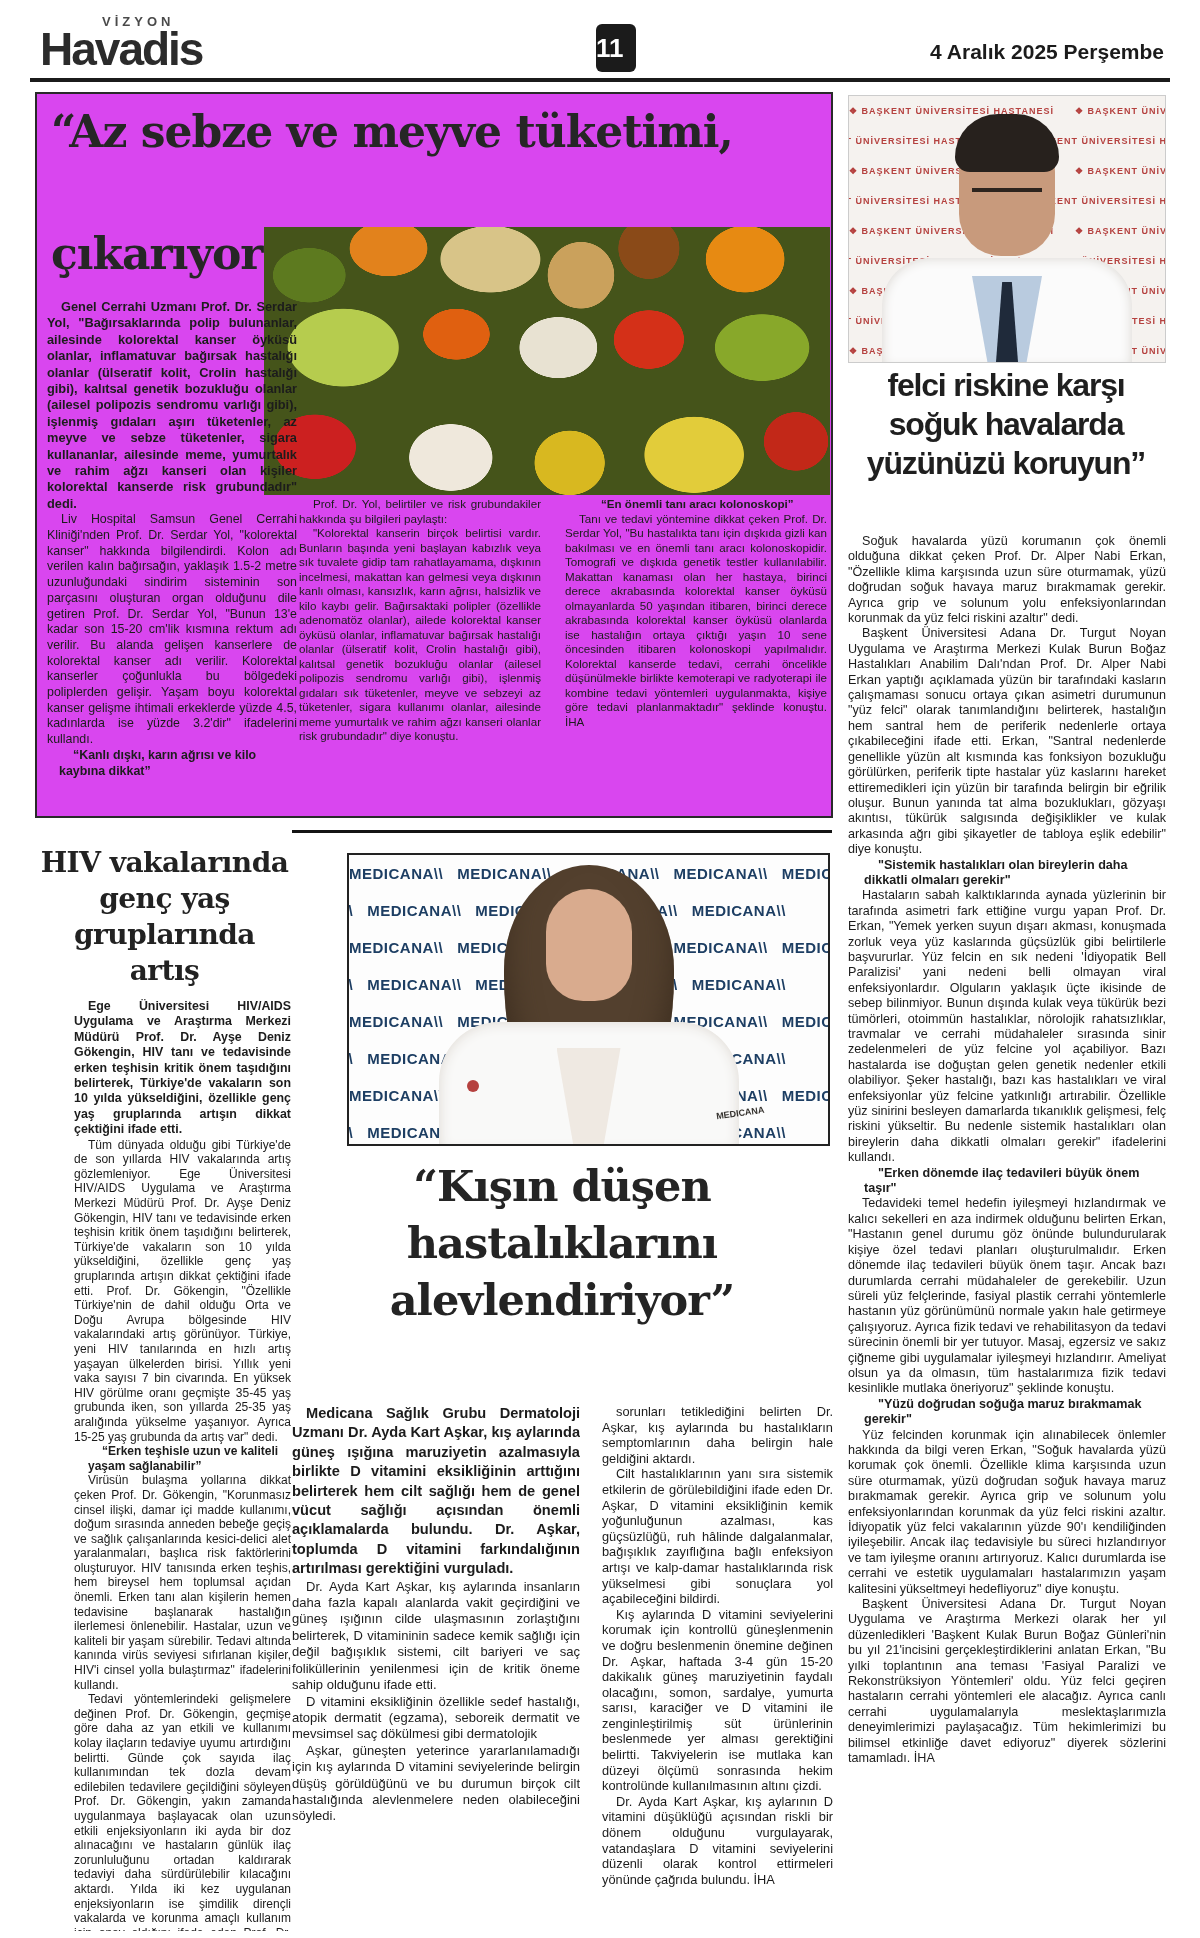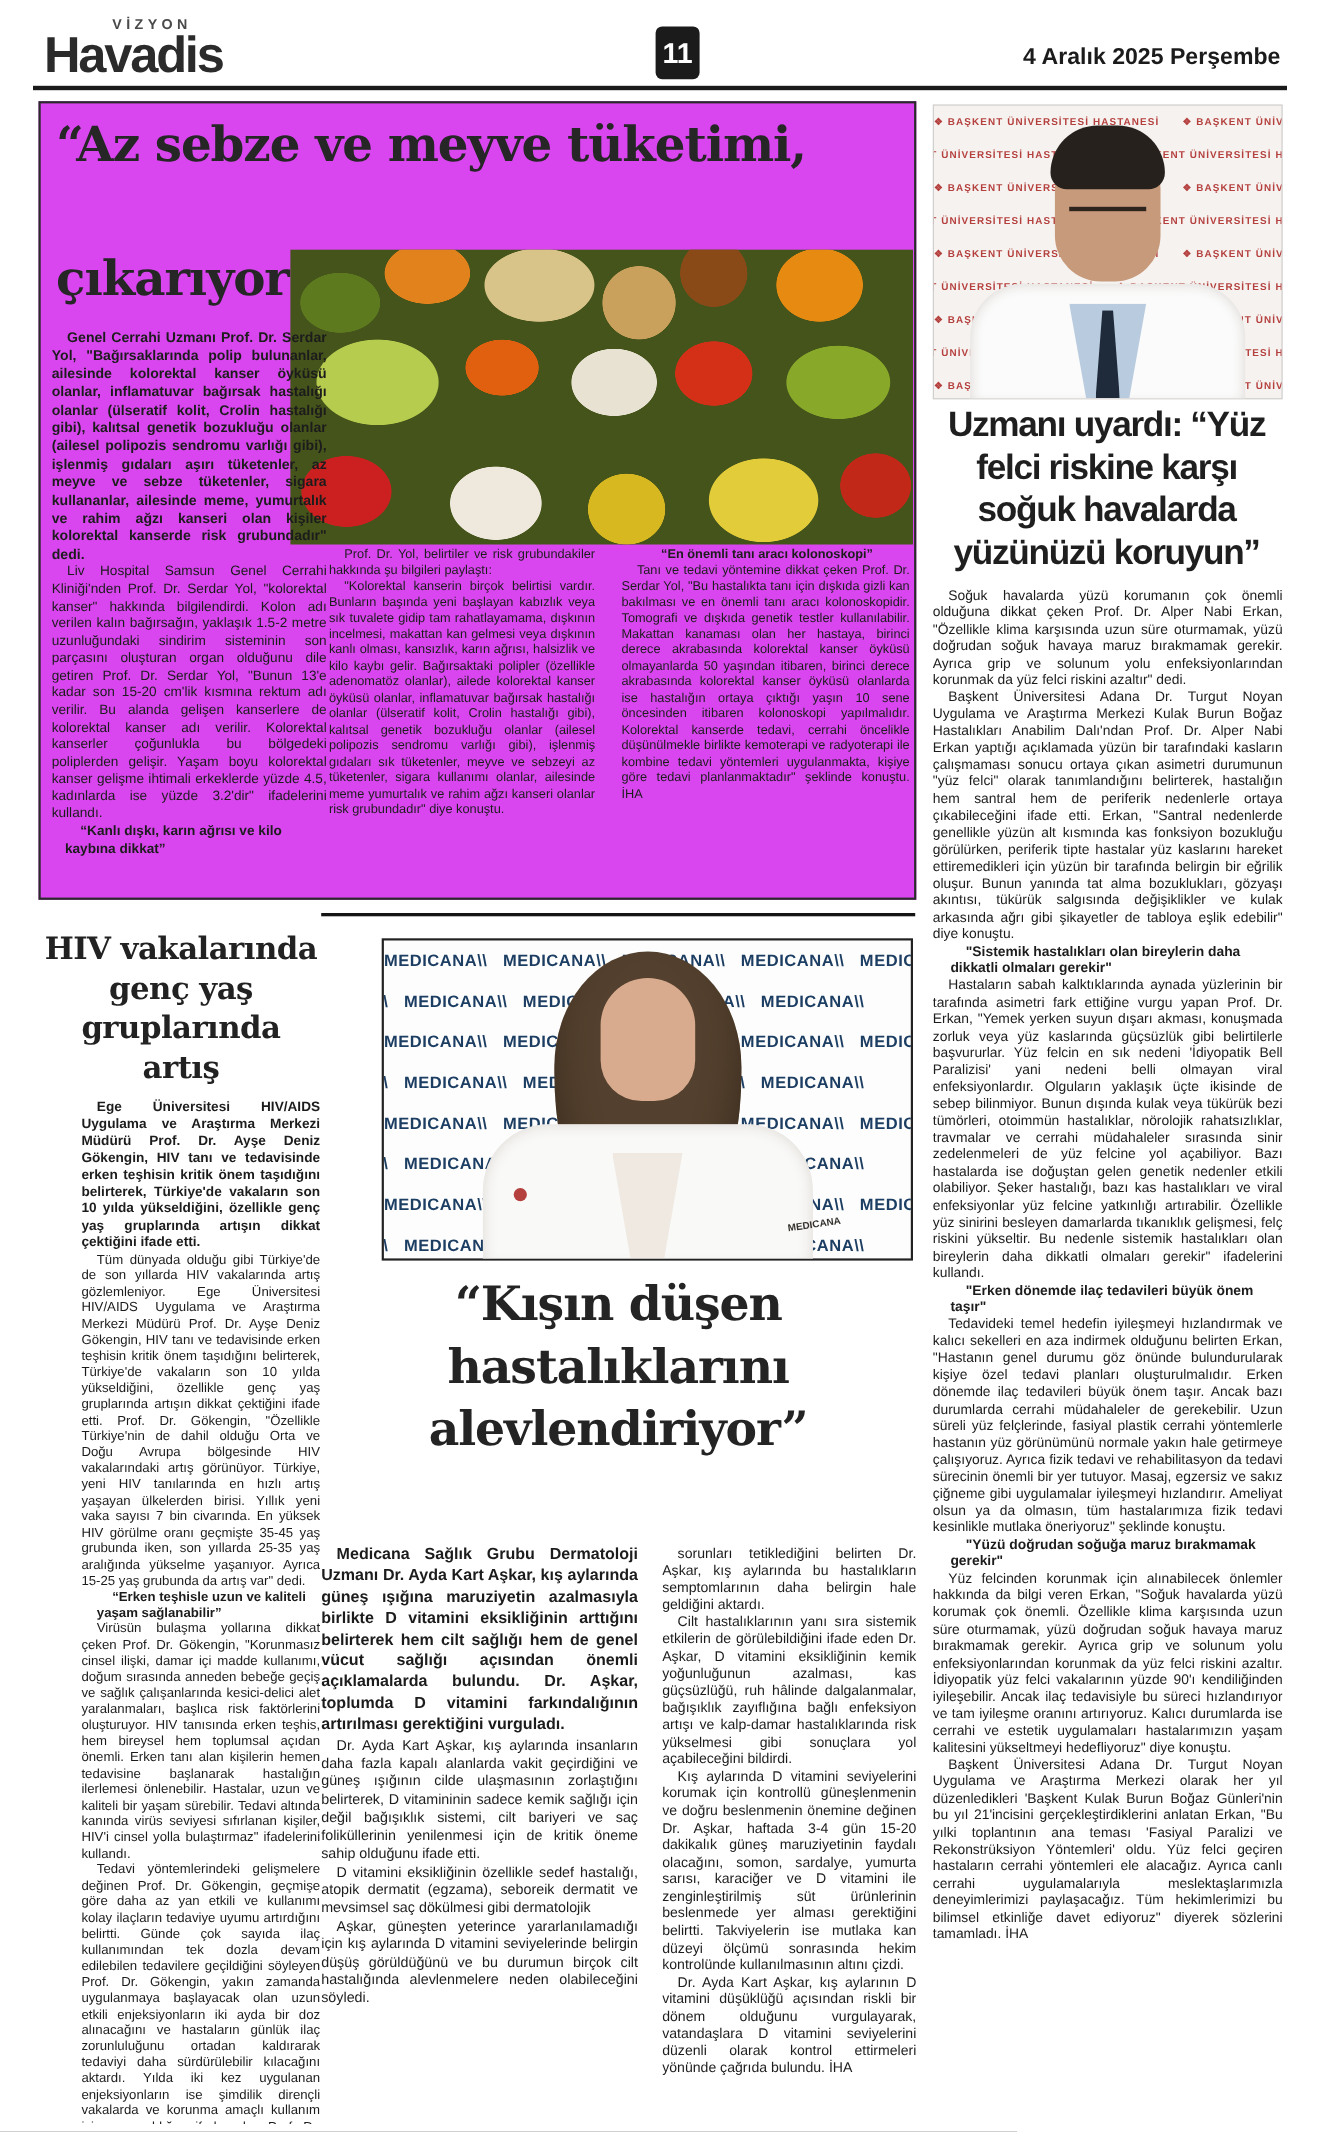--- a/index.html
+++ b/index.html
@@ -9,21 +9,21 @@
     margin: 0 auto; background: #fff; overflow: hidden;
     font-family: "Liberation Sans", sans-serif; color:#1c1c1c;
   }
   
   #header { position:absolute; left:0; top:0; width:1200px; height:90px; }
   .brand-wrap { position:absolute; left:40px; top:14px; }
   .brand-top { display:block; margin-left:62px; font-size:13px; font-weight:bold; letter-spacing:4px; color:#4a4a4a; }
   .brand { display:block; font-size:46px; font-weight:bold; letter-spacing:-2px; color:#2b2b2b; line-height:40px; font-stretch:condensed; }
   .header-rule { position:absolute; left:30px; right:30px; top:78px; height:4px; background:#1b1b1b; }
   .page-label { position:absolute; left:586px; top:28px; width:60px; text-align:center; font-size:9px; font-weight:bold; color:#222; letter-spacing:1px; }
-  .page-num-box { position:absolute; left:596px; top:24px; width:40px; height:48px; background:#1b1b1b; border-radius:6px; color:#fff; font-size:26px; font-weight:bold; text-align:center; line-height:48px; z-index:5; }
+  .page-num-box { position:absolute; left:596px; top:24px; width:40px; height:48px; background:#1b1b1b; border-radius:6px; color:#fff; font-size:26px; font-weight:bold; text-align:left; line-height:48px; z-index:5; }
   .header-date { position:absolute; right:36px; top:40px; font-size:21px; font-weight:bold; color:#1b1b1b; }
 
   
   .p { margin:0; text-align:justify; text-indent:14px; }
   .p-lead { font-weight:bold; }
   .p-sub { font-weight:bold; text-align:left; }
 
   
   #box1 { position:absolute; left:35px; top:92px; width:798px; height:726px; background:#d946ef; border:2px solid #2a2a2a; overflow:hidden; }
   .hl1 { position:absolute; left:14px; width:774px; font-family:"DejaVu Serif", serif; font-weight:bold; font-size:44px; line-height:56px; color:#262626; letter-spacing:-1px; white-space:nowrap; }
@@ -152,21 +152,20 @@
       <div class="man-coat"></div>
       <div class="man-shirt"></div>
       <div class="man-tie"></div>
       <div class="man-head"></div>
       <div class="man-hair"></div>
       <div class="man-brow"></div>
     </div>
   </div>
 
   <div class="hl-face">
-    <div>Uzmanı uyardı: “Yüz</div>
     <div>felci riskine karşı</div>
     <div>soğuk havalarda</div>
     <div>yüzünüzü koruyun”</div>
   </div>
   <div id="rail-body">
       <p class="p p-body">Soğuk havalarda yüzü korumanın çok önemli olduğuna dikkat çeken Prof. Dr. Alper Nabi Erkan, "Özellikle klima karşısında uzun süre oturmamak, yüzü doğrudan soğuk havaya maruz bırakmamak gerekir. Ayrıca grip ve solunum yolu enfeksiyonlarından korunmak da yüz felci riskini azaltır" dedi.</p>
       <p class="p p-body">Başkent Üniversitesi Adana Dr. Turgut Noyan Uygulama ve Araştırma Merkezi Kulak Burun Boğaz Hastalıkları Anabilim Dalı'ndan Prof. Dr. Alper Nabi Erkan yaptığı açıklamada yüzün bir tarafındaki kasların çalışmaması sonucu ortaya çıkan asimetri durumunun "yüz felci" olarak tanımlandığını belirterek, hastalığın hem santral hem de periferik nedenlerle ortaya çıkabileceğini ifade etti. Erkan, "Santral nedenlerde genellikle yüzün alt kısmında kas fonksiyon bozukluğu görülürken, periferik tipte hastalar yüz kaslarını hareket ettiremedikleri için yüzün bir tarafında belirgin bir eğrilik oluşur. Bunun yanında tat alma bozuklukları, gözyaşı akıntısı, tükürük salgısında değişiklikler ve kulak arkasında ağrı gibi şikayetler de tabloya eşlik edebilir" diye konuştu.</p>
       <p class="p p-sub">"Sistemik hastalıkları olan bireylerin daha dikkatli olmaları gerekir"</p>
       <p class="p p-body">Hastaların sabah kalktıklarında aynada yüzlerinin bir tarafında asimetri fark ettiğine vurgu yapan Prof. Dr. Erkan, "Yemek yerken suyun dışarı akması, konuşmada zorluk veya yüz kaslarında güçsüzlük gibi belirtilerle başvururlar. Yüz felcin en sık nedeni 'İdiyopatik Bell Paralizisi' yani nedeni belli olmayan viral enfeksiyonlardır. Olguların yaklaşık üçte ikisinde de sebep bilinmiyor. Bunun dışında kulak veya tükürük bezi tümörleri, otoimmün hastalıklar, nörolojik rahatsızlıklar, travmalar ve cerrahi müdahaleler sırasında sinir zedelenmeleri de yüz felcine yol açabiliyor. Bazı hastalarda ise doğuştan gelen genetik nedenler etkili olabiliyor. Şeker hastalığı, bazı kas hastalıkları ve viral enfeksiyonlar yüz felcine yatkınlığı artırabilir. Özellikle yüz sinirini besleyen damarlarda tıkanıklık gelişmesi, felç riskini yükseltir. Bu nedenle sistemik hastalıkları olan bireylerin daha dikkatli olmaları gerekir" ifadelerini kullandı.</p>
       <p class="p p-sub">"Erken dönemde ilaç tedavileri büyük önem taşır"</p>

